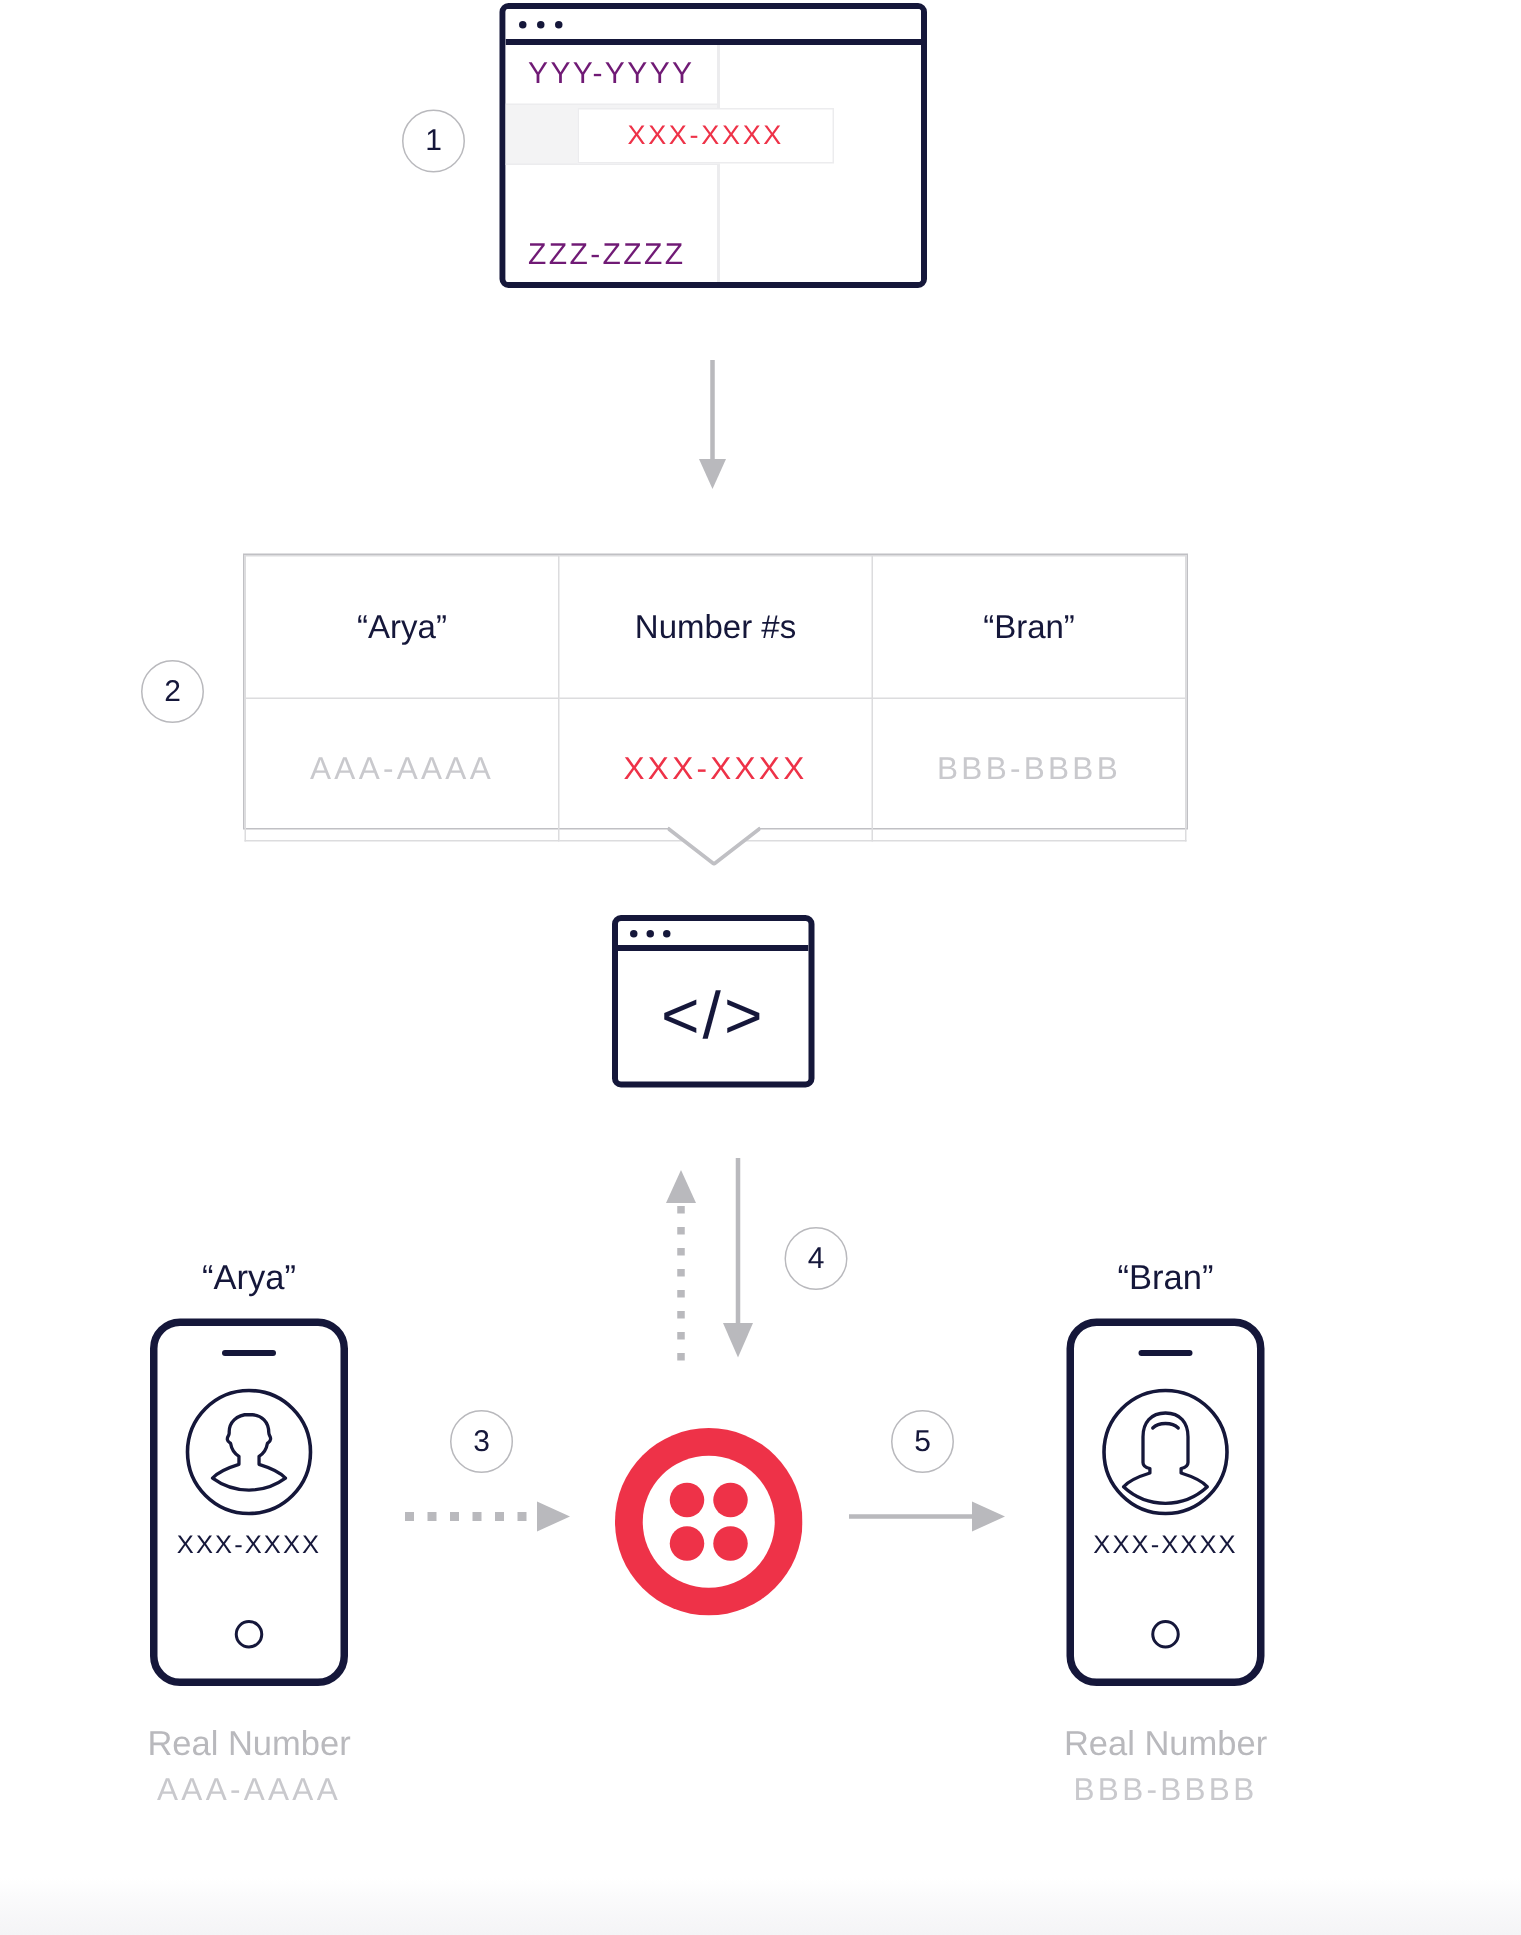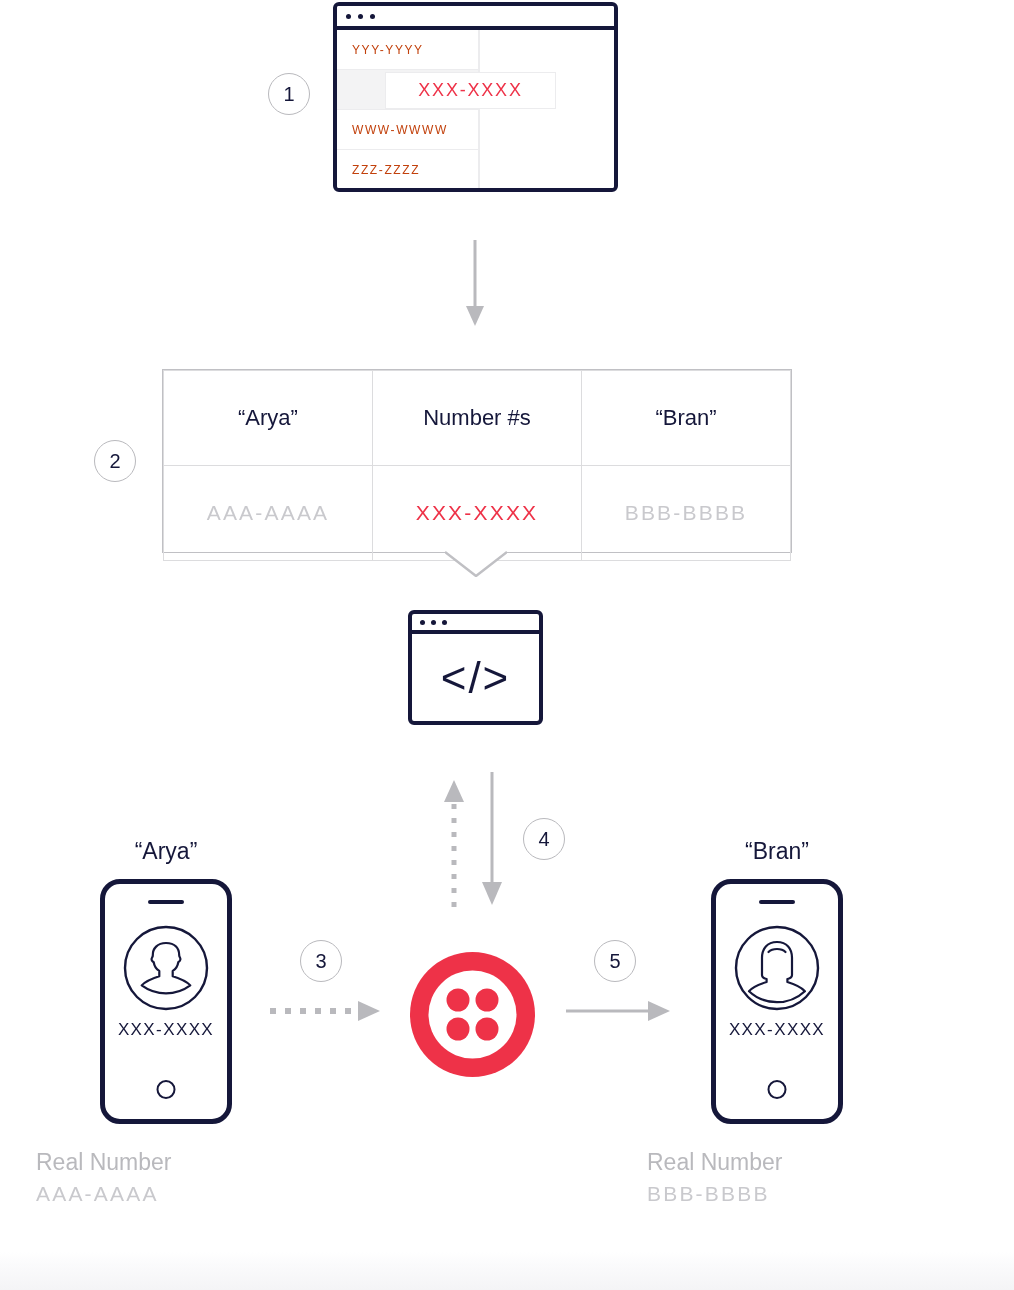--- a/index.html
+++ b/index.html
@@ -97,23 +97,23 @@
   #window-one .row {
     position: absolute;
     left: 0;
     width: 141px;
     height: 40px;
     border-bottom: 1.5px solid #ececee;
     box-sizing: border-box;
     display: flex;
     align-items: center;
     padding-left: 15px;
-    font-size: 12px;
+    font-size: 20px;
     letter-spacing: 1.6px;
-    color: #c2410c;
+    color: #701a75;
     font-family: "Liberation Sans", sans-serif;
   }
   #window-one .row.r1 { top: 0px; }
   #window-one .row.r2 { top: 40px; background: #f3f3f4; }
   #window-one .row.r3 { top: 80px; }
   #window-one .row.r4 { top: 120px; border-bottom: none; }
   #window-one .active-cell {
     position: absolute;
     left: 48px;
     top: 42px;
@@ -292,20 +292,21 @@
     transform: translateX(-50%);
     bottom: 20px;
     width: 19px;
     height: 19px;
     border: 2.5px solid #15173a;
     border-radius: 50%;
     box-sizing: border-box;
   }
   .phone-caption {
     margin-top: 22px;
+    text-align: center;
     font-size: 23px;
     color: #b9b9bd;
     line-height: 1.45;
     font-family: "Liberation Sans", sans-serif;
   }
   .phone-caption .num {
     font-size: 21px;
     letter-spacing: 2.2px;
     color: #c9c9cd;
     display: block;
@@ -351,23 +352,20 @@
       <span class="dot"></span>
       <span class="dot"></span>
     </div>
     <div class="sheet">
       <div class="col-divider"></div>
       <div class="row r1">
         <span>YYY-YYYY</span>
       </div>
       <div class="row r2">
         <span></span>
-      </div>
-      <div class="row r3">
-        <span>WWW-WWWW</span>
       </div>
       <div class="row r4">
         <span>ZZZ-ZZZZ</span>
       </div>
       <div class="active-cell">
         <span>XXX-XXXX</span>
       </div>
     </div>
   </div>
 

